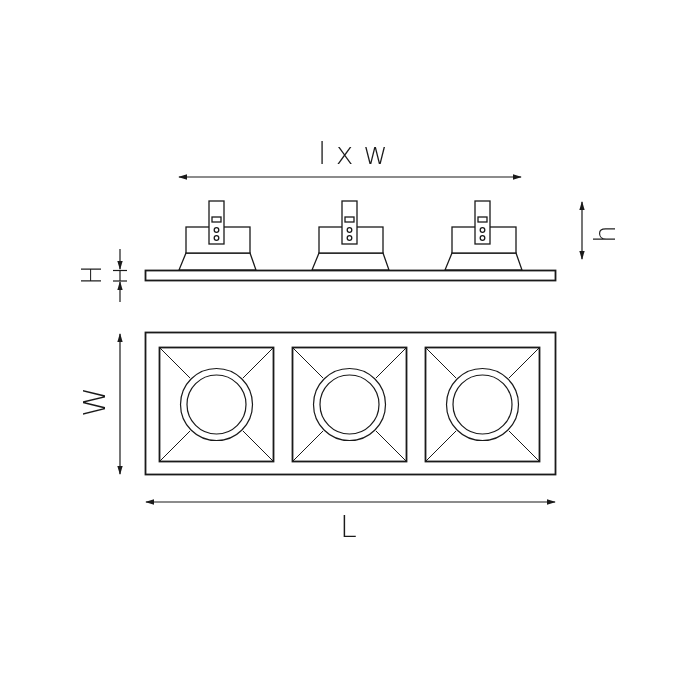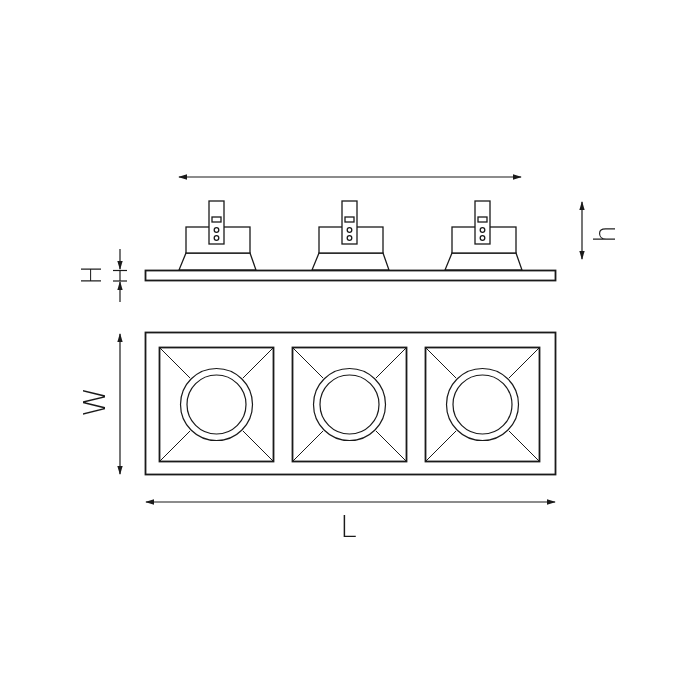--- a/index.html
+++ b/index.html
@@ -93,20 +93,21 @@
         <circle cx="482.5" cy="404.5" r="29.5" stroke-width="1.2"></circle>
       </g>
     </g>
 
     <line x1="120" y1="334" x2="120" y2="474" stroke="#1a1a1a" stroke-width="1.2" marker-start="url(#arr)" marker-end="url(#arr)"></line>
 
     <line x1="146" y1="502" x2="555" y2="502" stroke="#1a1a1a" stroke-width="1.2" marker-start="url(#arr)" marker-end="url(#arr)"></line>
   </svg>
 
   
+  <div class="lbl" style="left:318px; top:139px; font-size:30px;">l x w</div>
 
   <div class="lbl rot" style="left:594px; top:220px; width:24px; text-align:center; font-size:28px;">h</div>
 
   <div class="lbl rot" style="left:80px; top:262px; width:24px; text-align:center; font-size:26px;">H</div>
 
   <div class="lbl rot" style="left:78px; top:387px; width:34px; text-align:center; font-size:30px;">W</div>
 
   <div class="lbl" style="left:340px; top:512px; font-size:30px;">L</div>
 </div>
 

